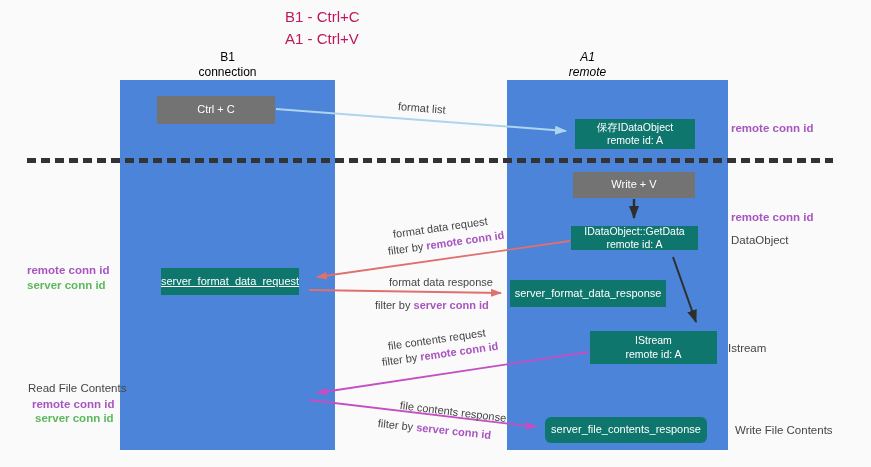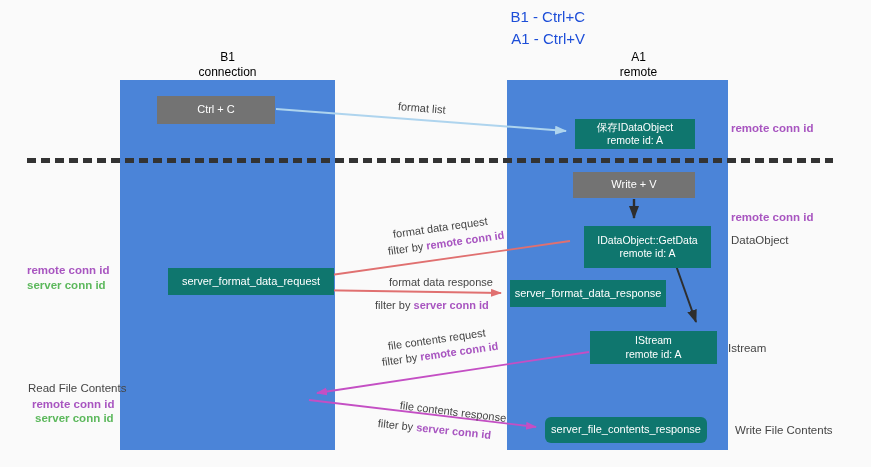--- a/index.html
+++ b/index.html
@@ -8,21 +8,21 @@
     background:#fafafa;
   }
   .canvas{
     position:relative;
     width:871px;height:467px;
     background:#fafafa;
     overflow:hidden;
   }
   .title{
     position:absolute;left:285px;top:6px;width:300px;
-    text-align:right;font-size:15px;line-height:1.45;color:#1d4ed8;
+    text-align:left;font-size:15px;line-height:1.45;color:#be185d;
   }
   .col-header{
     position:absolute;top:50px;text-align:center;
     font-size:12px;line-height:1.25;color:#000000;
   }
   .lifeline{
     position:absolute;top:80px;height:370px;
     background:#4b84d8;
   }
   .dashline{
@@ -61,21 +61,21 @@
 
   <div class="title">
     <div>B1 - Ctrl+C</div>
     <div>A1 - Ctrl+V</div>
   </div>
 
   <div class="col-header" style="left:120px;width:215px;">
     <div>B1</div>
     <div>connection</div>
   </div>
-  <div class="col-header" style="left:528px;width:221px;">
+  <div class="col-header" style="left:477px;width:221px;font-style:italic;">
     <div>A1</div>
     <div>remote</div>
   </div>
 
   <div class="lifeline" style="left:120px;width:215px;"></div>
   <div class="lifeline" style="left:507px;width:221px;"></div>
 
   <div class="dashline"></div>
 
   <svg class="arrows" width="871" height="467" viewBox="0 0 871 467">
@@ -98,32 +98,32 @@
     <line x1="673" y1="257" x2="696" y2="322" stroke="#2e2e2e" stroke-width="2" marker-end="url(#m-blk)"></line>
     <line x1="570" y1="241" x2="317" y2="277" stroke="#e07070" stroke-width="1.8" marker-end="url(#m-red)"></line>
     <line x1="309" y1="290" x2="501" y2="293" stroke="#e07070" stroke-width="1.8" marker-end="url(#m-red)"></line>
     <line x1="589" y1="352" x2="317" y2="393" stroke="#c44fc4" stroke-width="1.8" marker-end="url(#m-mag)"></line>
     <line x1="309" y1="400" x2="536" y2="427" stroke="#c44fc4" stroke-width="1.8" marker-end="url(#m-mag)"></line>
   </svg>
 
   <div class="box green" style="left:157px;top:96px;width:118px;height:28px;">
     <div>Ctrl + C</div>
   </div>
-  <div class="box orange" style="left:168px;top:268px;width:166px;height:27px;">
+  <div class="box orange" style="left:161px;top:268px;width:138px;height:27px;text-decoration:underline;">
     <div>server_format_data_request</div>
   </div>
 
   <div class="box orange" style="left:575px;top:119px;width:120px;height:30px;font-size:10.5px;">
     <div>保存IDataObject</div>
     <div class="l2">remote id: A</div>
   </div>
   <div class="box green" style="left:573px;top:172px;width:122px;height:26px;">
     <div>Write + V</div>
   </div>
-  <div class="box orange" style="left:584px;top:226px;width:127px;height:42px;font-size:10.5px;">
+  <div class="box orange" style="left:571px;top:226px;width:127px;height:24px;font-size:10.5px;">
     <div>IDataObject::GetData</div>
     <div class="l2">remote id: A</div>
   </div>
   <div class="box orange" style="left:510px;top:280px;width:156px;height:27px;">
     <div>server_format_data_response</div>
   </div>
   <div class="box orange" style="left:590px;top:331px;width:127px;height:33px;font-size:10.5px;">
     <div>IStream</div>
     <div class="l2">remote id: A</div>
   </div>

